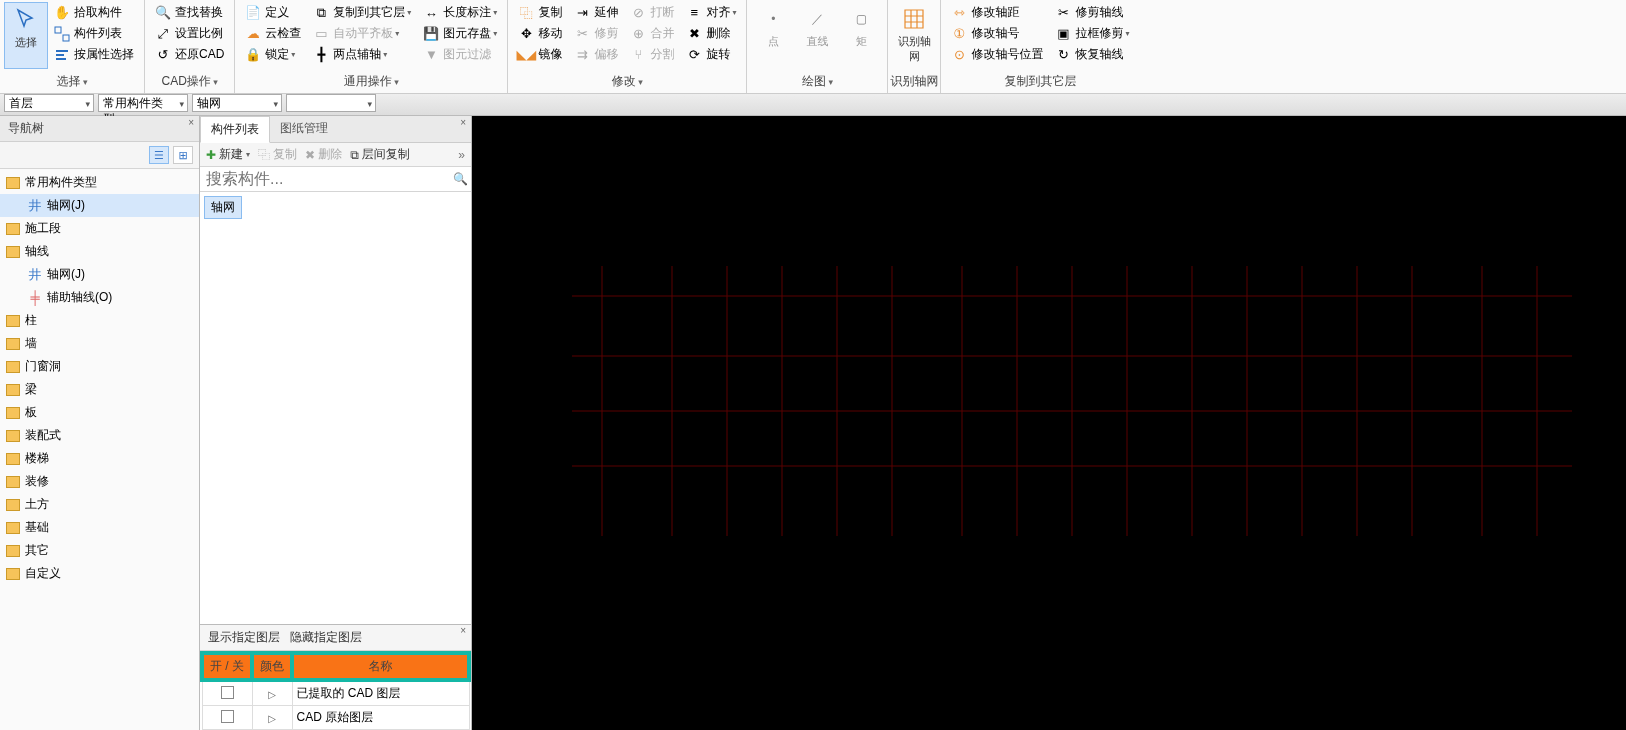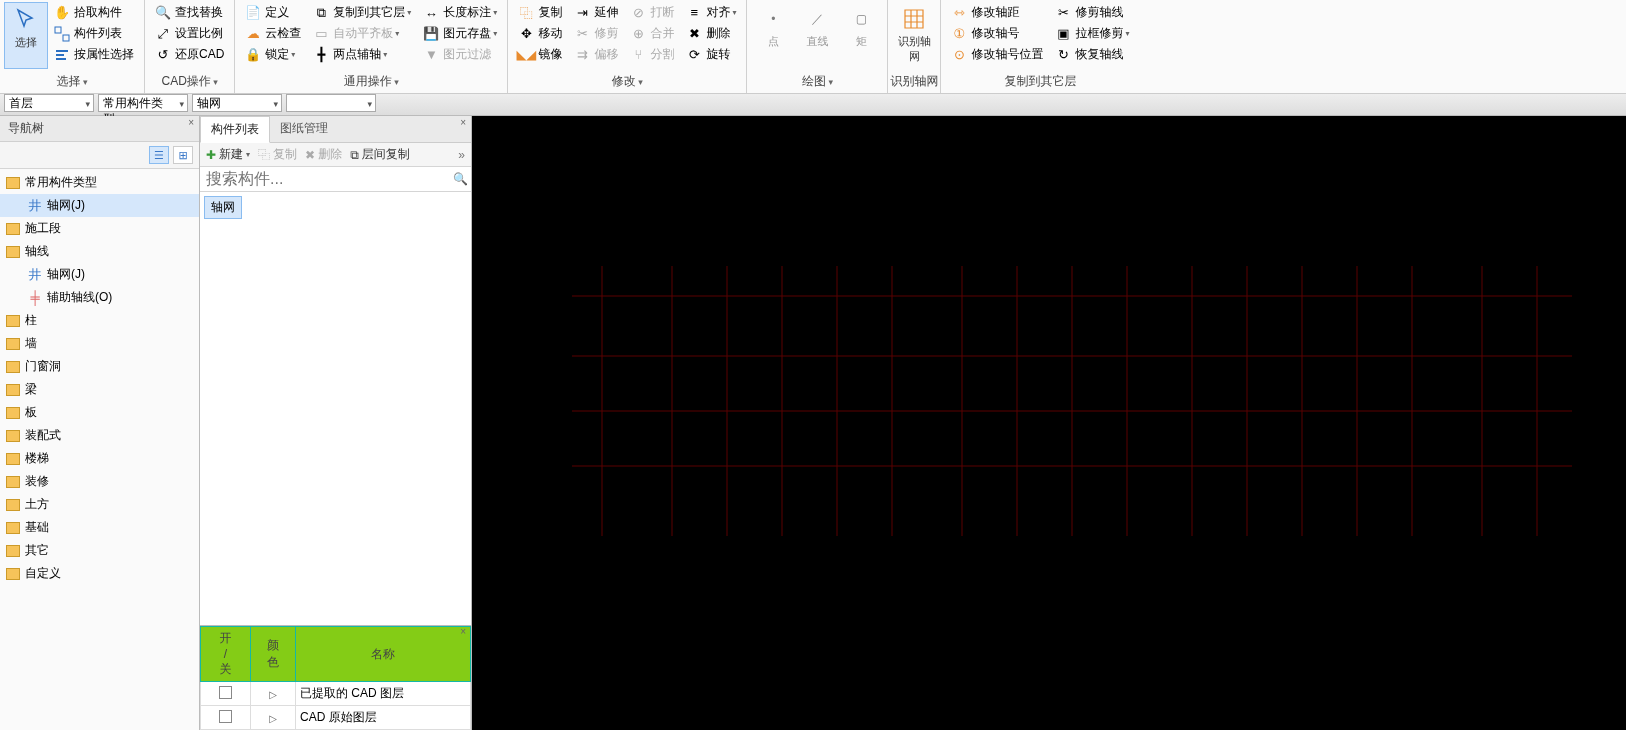--- a/index.html
+++ b/index.html
@@ -46,21 +46,21 @@
 .mid-more { margin-left:auto; color:#777; cursor:pointer; }
 .search-row { display:flex; align-items:center; border-bottom:1px solid #d5d5d5; background:#fff; }
 .search-row input { flex:1; border:none; outline:none; padding:3px 6px; font-size:16px; color:#888; background:transparent; }
 .search-row .mag { width:20px; text-align:center; color:#888; }
 .comp-list { flex:1; background:#fff; padding:4px; }
 .comp-item { display:inline-block; padding:2px 6px; background:#d5e7fb; border:1px solid #8abcf0; }
 .prop { border-top:1px solid #bbb; }
 .prop-sub { display:flex; gap:10px; padding:4px 8px; background:#f5f5f5; border-bottom:1px solid #d5d5d5; }
 .prop-link { color:#333; cursor:pointer; }
 .prop-table { width:100%; border-collapse:collapse; background:#fff; }
-.prop-table th { background:#84cc16; border:1px solid #14b8a6; padding:3px 16px; font-weight:normal; color:#444; }
+.prop-table th { background:#f97316; border:4px solid #14b8a6; padding:3px 1px; font-weight:normal; color:#444; }
 .prop-table td { border:1px solid #ddd; padding:3px 4px; }
 .cbx { width:13px; height:13px; border:1px solid #888; display:inline-block; background:#fff; }
 .tri { display:inline-block; color:#666; font-size:10px; }
 .canvas { flex:1; background:#000; position:relative; }
 .canvas svg { width:100%; height:100%; }
 svg.icn { width:16px; height:16px; }
 svg.icn-lg { width:24px; height:24px; }
 </style>
 </head>
 <body>
@@ -433,20 +433,24 @@
     <div class="search-row">
       <input placeholder="搜索构件..." style="">
       <span class="mag">🔍</span>
     </div>
     <div class="comp-list">
       <span class="comp-item">轴网</span>
     </div>
 
     <div class="prop">
       <span class="panel-close" style="top:auto">×</span>
+      <div class="prop-sub">
+        <span class="prop-link">显示指定图层</span>
+        <span class="prop-link">隐藏指定图层</span>
+      </div>
       <table class="prop-table">
         <tbody>
             <tr>
           <th style="width:50px">开 / 关</th>
           <th style="width:40px">颜色</th>
           <th>名称</th>
         </tr>
         <tr>
           <td style="text-align:center"><span class="cbx"></span></td>
           <td style="text-align:center"><span class="tri">▷</span></td>

